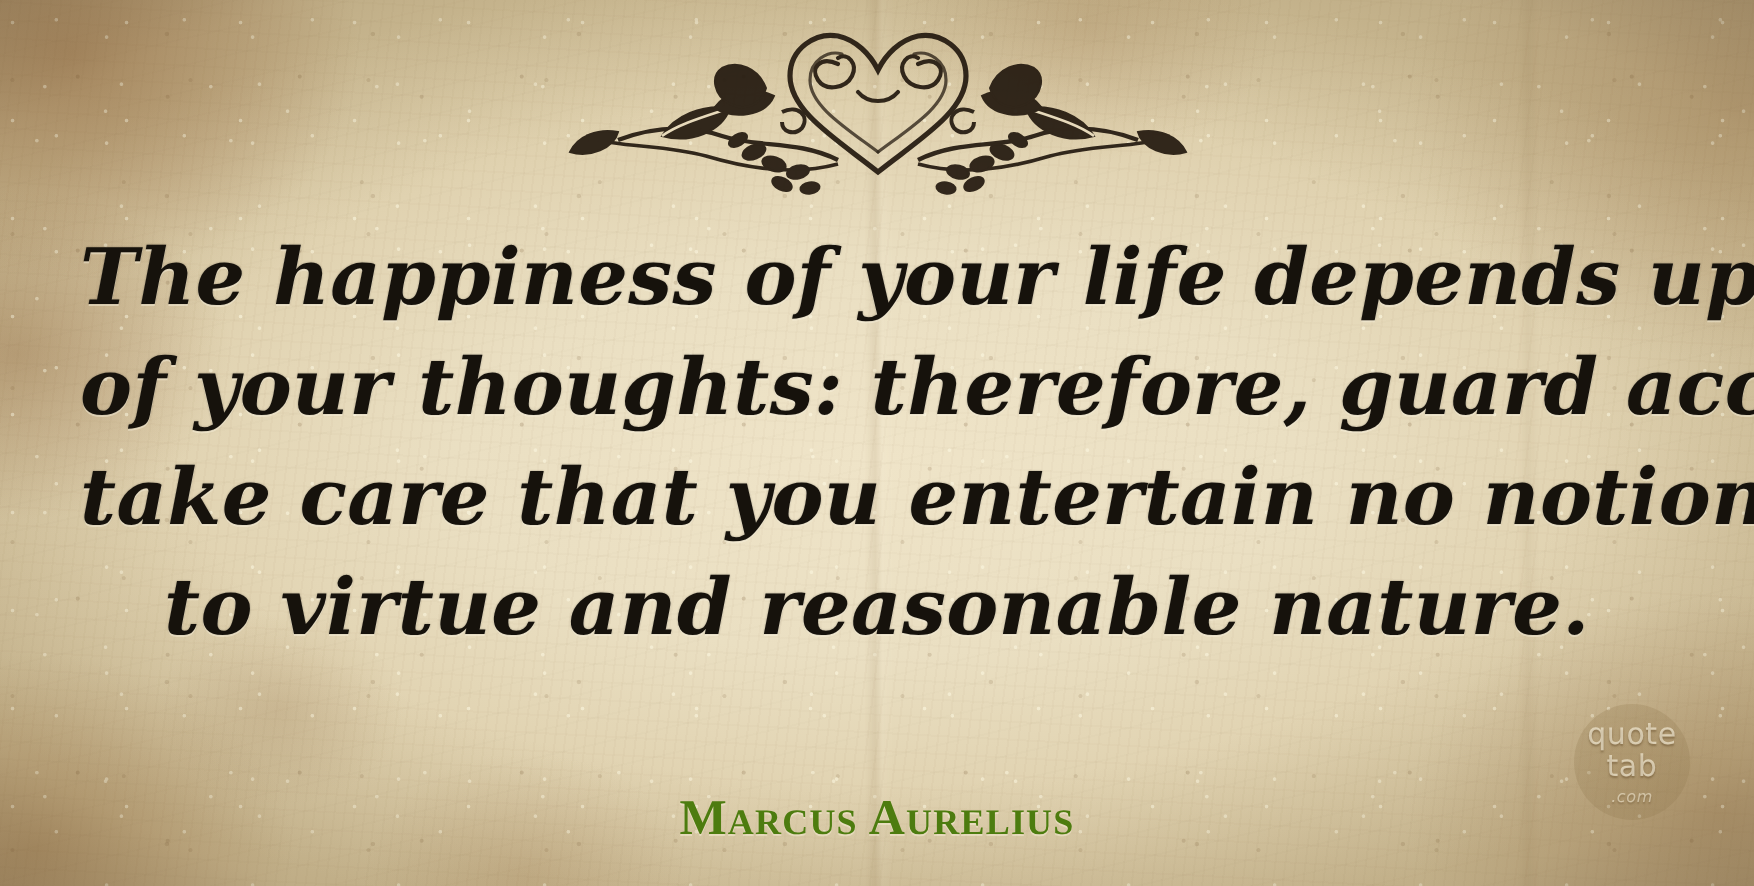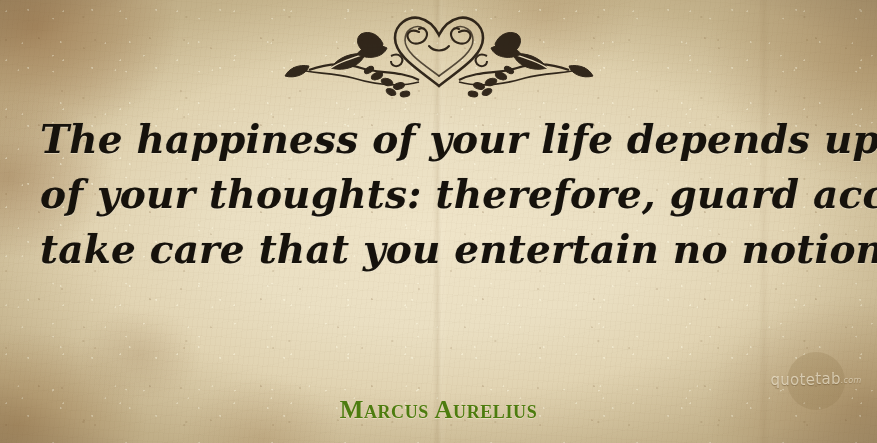--- a/index.html
+++ b/index.html
@@ -136,21 +136,21 @@
   
   .watermark {
     position: absolute;
     left: 787px;
     top: 352px;
     width: 58px;
     height: 58px;
     border-radius: 50%;
     background: radial-gradient(circle at 42% 38%, rgba(150,125,80,0.30) 0%, rgba(140,116,74,0.24) 60%, rgba(130,106,66,0.18) 100%);
     display: flex;
-    flex-direction: row;
+    flex-direction: column;
     align-items: center;
     justify-content: center;
     line-height: 1;
   }
   .watermark .wm-line {
     font-family: "DejaVu Sans", sans-serif;
     color: rgba(252,246,226,0.62);
     text-shadow: 0 1px 1px rgba(90,66,34,0.45);
     letter-spacing: 0.3px;
   }
@@ -226,20 +226,21 @@
           <ellipse cx="100" cy="62" rx="5" ry="2.8" transform="rotate(-32 100 62)"></ellipse>
         </g>
       </g>
     </svg>
   </div>
 
   <div class="quote-block">
     <div class="quote-line l1">The happiness of your life depends upon the quality</div>
     <div class="quote-line l2">of your thoughts: therefore, guard accordingly, and</div>
     <div class="quote-line l3">take care that you entertain no notions unsuitable</div>
+    <div class="quote-line l4">to virtue and reasonable nature.</div>
   </div>
 
   <div class="author">Marcus Aurelius</div>
 
   <div class="watermark">
     <span class="wm-line wm-quote">quote</span>
     <span class="wm-line wm-tab">tab</span>
     <span class="wm-line wm-com">.com</span>
   </div>
 

